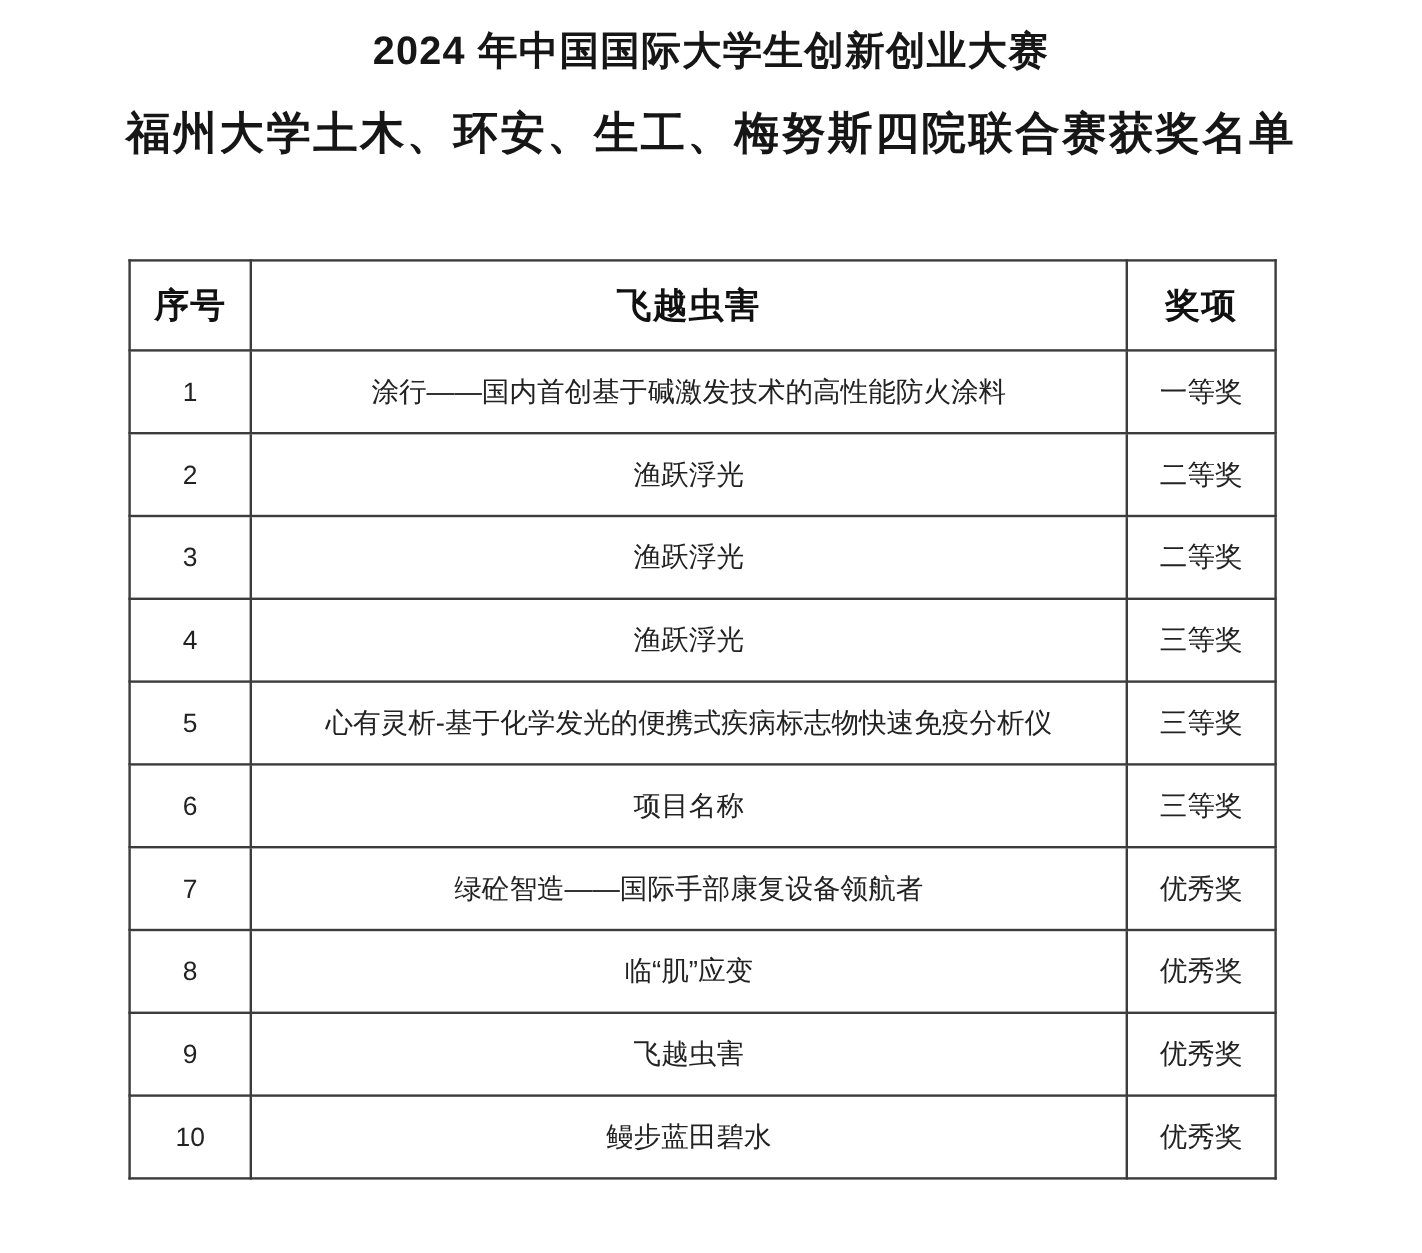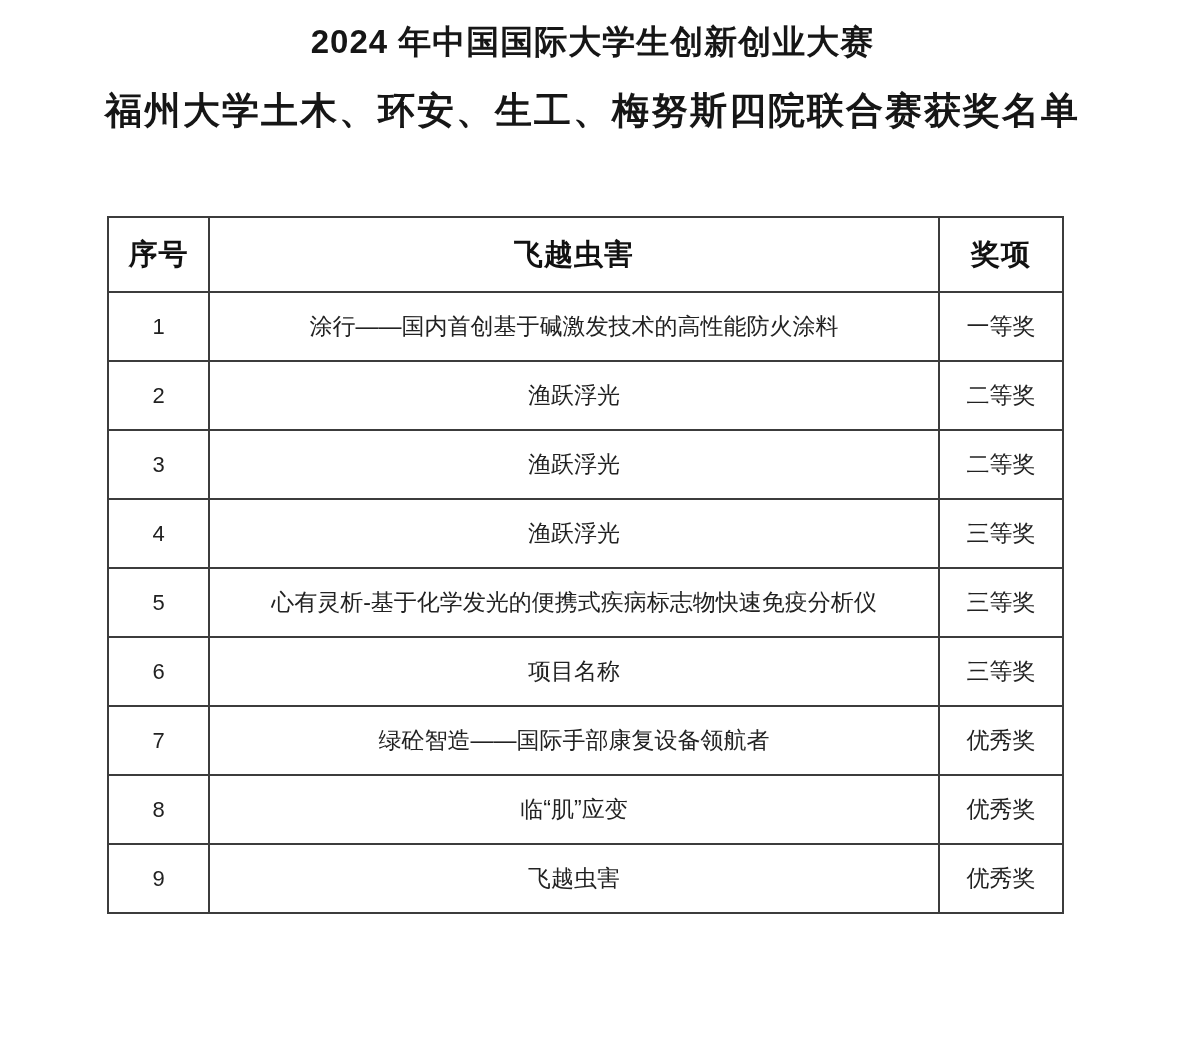--- a/index.html
+++ b/index.html
@@ -132,16 +132,21 @@
         <tr>
           <td class="serial">8</td>
           <td>临“肌”应变</td>
           <td>优秀奖</td>
         </tr>
         <tr>
           <td class="serial">9</td>
           <td>飞越虫害</td>
           <td>优秀奖</td>
         </tr>
+        <tr>
+          <td class="serial">10</td>
+          <td>鳗步蓝田碧水</td>
+          <td>优秀奖</td>
+        </tr>
       </tbody>
   </table>
 
 </div>
 
 </body></html>

